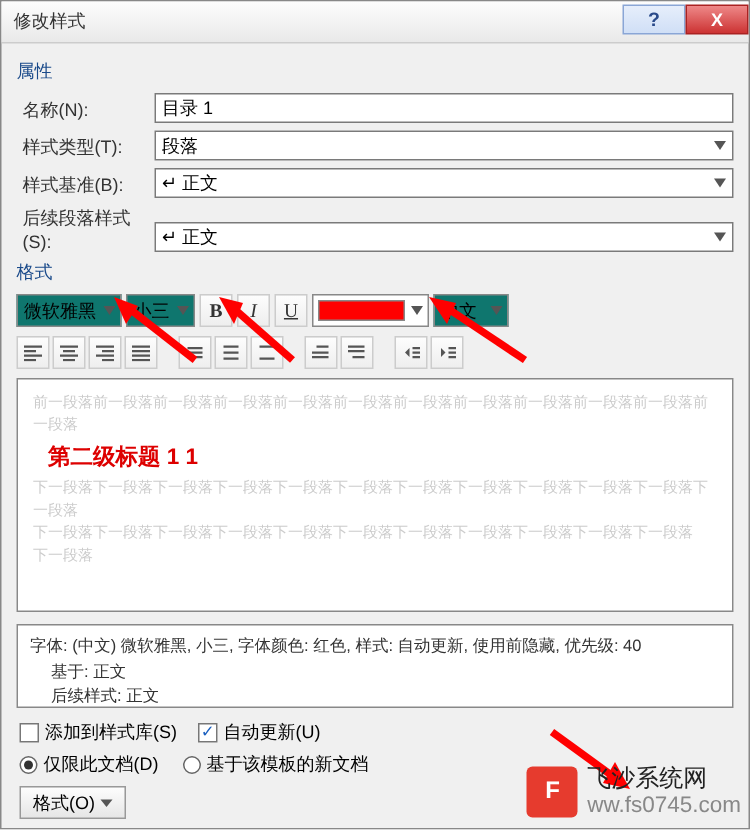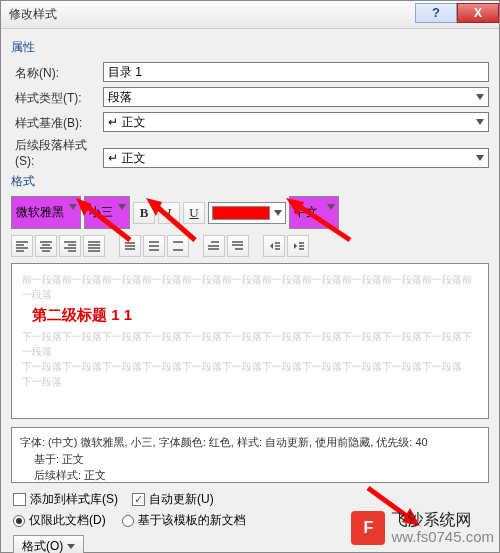--- a/index.html
+++ b/index.html
@@ -49,21 +49,21 @@
   content: "";
   position: absolute;
   right: 4px; top: 6px;
   border-left: 4px solid transparent;
   border-right: 4px solid transparent;
   border-top: 6px solid #555;
 }
 .field.dropdown { padding-right: 18px; }
 .toolbar { display: flex; align-items: center; gap: 3px; margin: 6px 0 4px 0; flex-wrap: wrap;}
 .ddsmall {
-  height: 33px; background: #d946ef; border: 1px solid #888; display: flex; align-items: center; padding: 0 16px 0 4px; position: relative; min-width: 54px;
+  height: 22px; background: #0f766e; border: 1px solid #888; display: flex; align-items: center; padding: 0 16px 0 4px; position: relative; min-width: 54px;
 }
 .ddsmall::after {
   content: ""; position: absolute; right: 3px; top: 7px;
   border-left: 4px solid transparent; border-right: 4px solid transparent; border-top: 6px solid #555;
 }
 .tbtn {
   width: 22px; height: 22px; border: 1px solid #ccc; background: linear-gradient(#fdfdfd,#eee);
   display: flex; align-items: center; justify-content: center; font-family: "Times New Roman", serif; font-size: 13px; color: #333;
 }
 .tbtn.b { font-weight: bold; }

